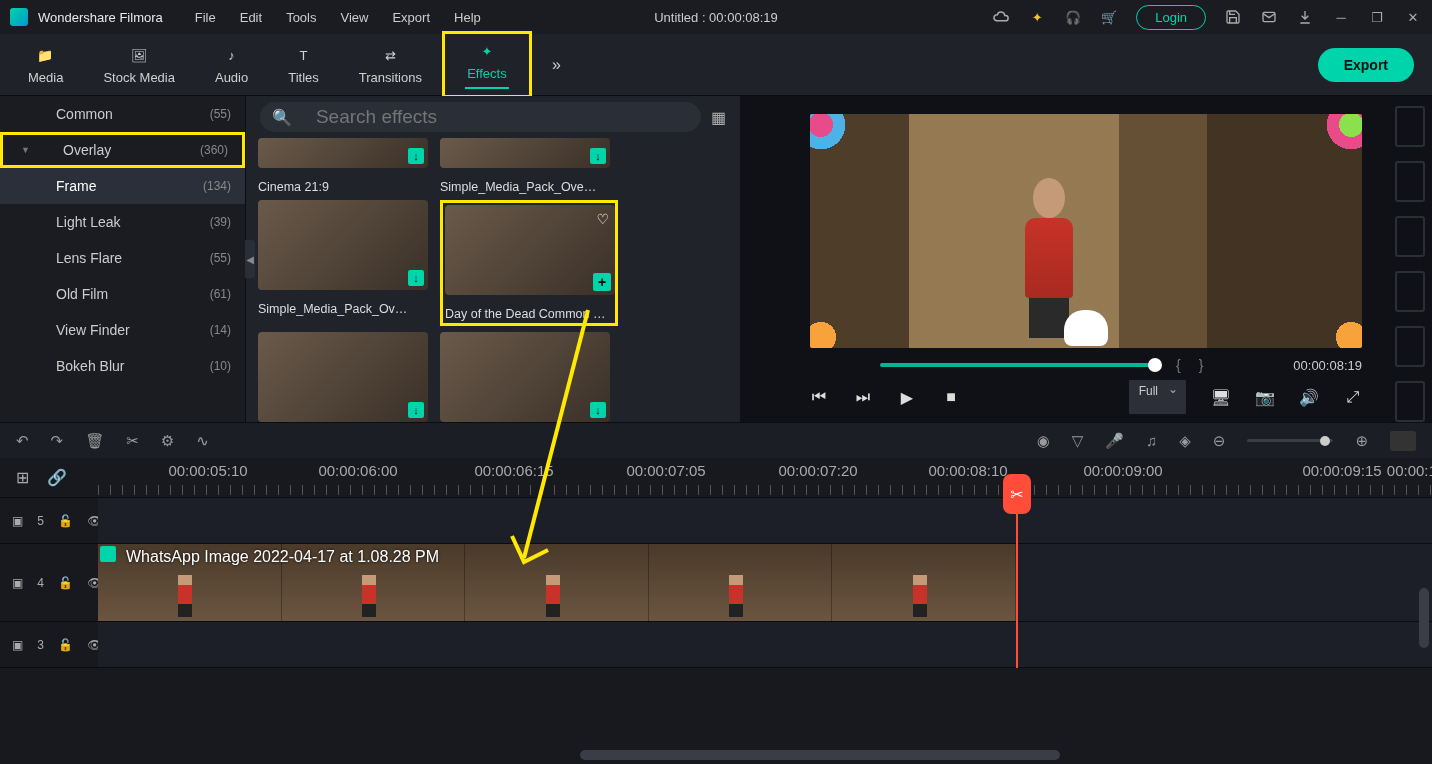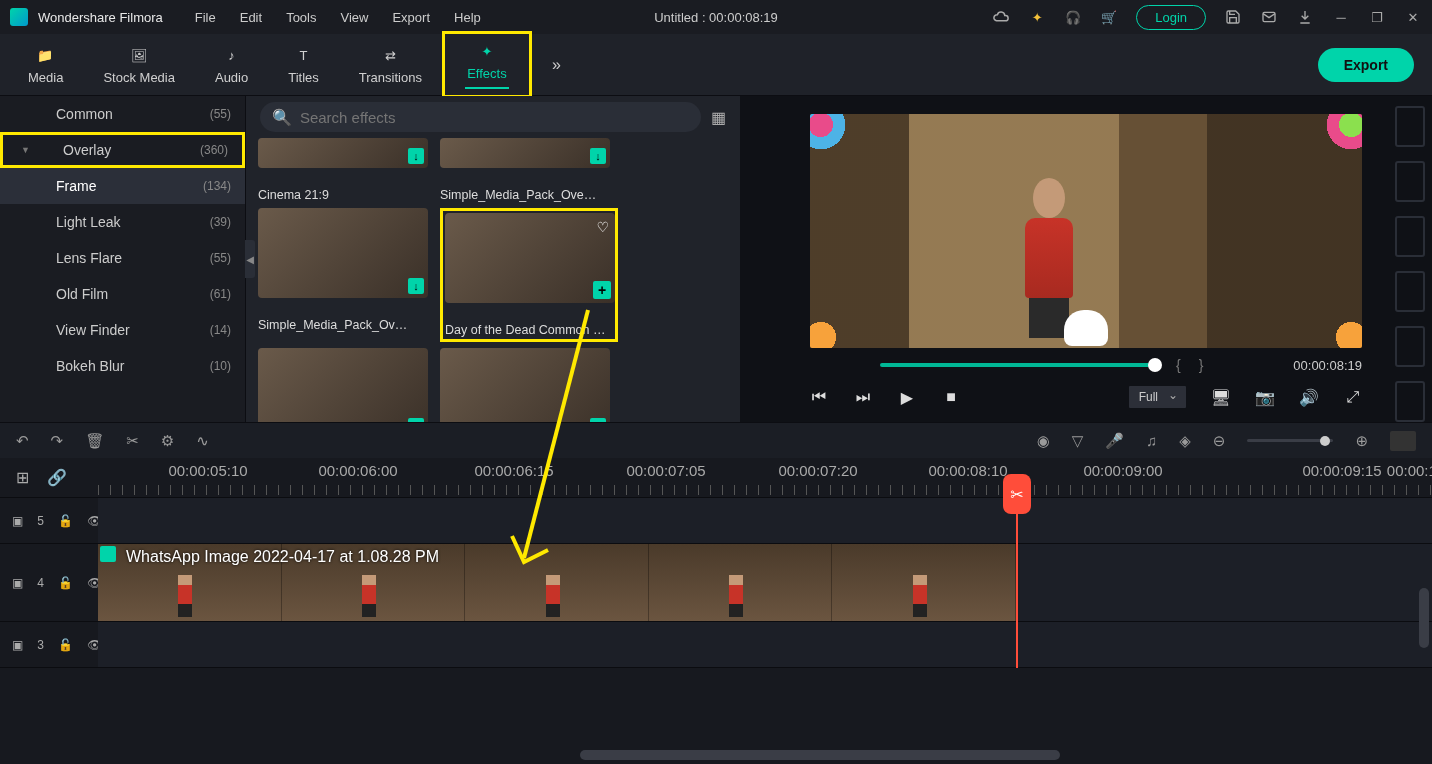--- a/index.html
+++ b/index.html
@@ -24,28 +24,28 @@
 .side-row{display:flex;align-items:center;height:36px;padding:0 14px 0 56px;cursor:pointer;color:#ccc;position:relative}
 .side-row .cnt{margin-left:auto;color:#888;font-size:12px}
 .side-row.cat{padding-left:60px}
 .side-row.cat::before{content:"▶";position:absolute;left:18px;font-size:9px;color:#777;transform:rotate(0)}
 .side-row.cat.open::before{content:"▼"}
 .side-row.boxed{border:3px solid #ffe900}
 .side-row.sel{background:#2b2f39;color:#fff}
 .browser{width:494px;background:#20232a;display:flex;flex-direction:column;position:relative}
 .search-row{height:42px;display:flex;align-items:center;padding:0 14px;gap:10px}
 .search-box{flex:1;display:flex;align-items:center;background:#2a2e37;border-radius:16px;height:30px;padding:0 12px;color:#888}
-.search-box input{background:transparent;border:none;outline:none;color:#fca5a5;margin-left:8px;font-size:15px;width:100%}
+.search-box input{background:transparent;border:none;outline:none;color:#fca5a5;margin-left:24px;font-size:19px;width:100%}
 .grid-ic{color:#aaa;font-size:16px;cursor:pointer}
 .thumbs{flex:1;overflow:hidden;padding:0 12px;position:relative}
 .thumb-row{display:flex;gap:12px;margin-bottom:6px}
 .thumb{width:170px}
 .thumb .pic{width:170px;height:90px;border-radius:4px;background:linear-gradient(135deg,#6a5a4a,#3a3028);position:relative;overflow:hidden}
 .thumb .pic.small{height:30px}
-.thumb .cap{font-size:12.5px;color:#ddd;margin-top:20px;white-space:nowrap;overflow:hidden;text-overflow:ellipsis}
+.thumb .cap{font-size:12.5px;color:#ddd;margin-top:12px;white-space:nowrap;overflow:hidden;text-overflow:ellipsis}
 .thumb.boxed{border:3px solid #ffe900;padding:2px;width:178px}
 .thumb .dl{position:absolute;right:4px;bottom:4px;width:16px;height:16px;background:#00d4aa;border-radius:2px;display:flex;align-items:center;justify-content:center;color:#000;font-size:11px}
 .thumb .heart{position:absolute;right:6px;top:6px;color:#fff;font-size:14px}
 .thumb .add{position:absolute;right:4px;bottom:4px;width:18px;height:18px;background:#00d4aa;border-radius:2px;display:flex;align-items:center;justify-content:center;color:#000;font-size:14px;font-weight:bold}
 .coll-handle{position:absolute;left:-1px;top:50%;transform:translateY(-50%);width:10px;height:38px;background:#2a2e37;display:flex;align-items:center;justify-content:center;color:#888;font-size:10px;cursor:pointer;border-radius:0 3px 3px 0}
 .preview{flex:1;background:#0f1116;display:flex;flex-direction:column;position:relative}
 .video{margin:18px 70px 8px 70px;flex:1;background:#2a2014;border-radius:2px;position:relative;overflow:hidden}
 .corner{position:absolute;width:54px;height:54px}
 .corner.tl{top:0;left:0;background:radial-gradient(circle at 20% 20%,#e94b8a 20%,#4db3e6 20% 40%,transparent 40%)}
 .corner.tr{top:0;right:0;background:radial-gradient(circle at 80% 20%,#8be04e 20%,#e94b8a 20% 40%,transparent 40%)}
@@ -60,21 +60,21 @@
 .right-tools{position:absolute;right:0;top:0;width:44px;height:100%;display:flex;flex-direction:column;gap:14px;padding-top:10px;align-items:center}
 .rt-slot{width:30px;height:48px;border:2px solid #2a2e37;border-radius:3px}
 .seekbar{height:18px;margin:0 70px;position:relative}
 .seek-track{height:4px;background:#00b896;border-radius:2px;position:absolute;top:50%;left:0;right:52px;transform:translateY(-50%)}
 .seek-handle{width:14px;height:14px;background:#fff;border-radius:50%;position:absolute;right:44px;top:50%;transform:translate(-50%,-50%)}
 .braces{position:absolute;right:-8px;top:50%;transform:translateY(-50%);color:#777;font-size:14px;letter-spacing:18px}
 .timecode{color:#ccc;font-size:13px;margin-left:auto}
 .controls{height:38px;margin:4px 70px 6px;display:flex;align-items:center;gap:26px}
 .pc-ic{width:18px;height:18px;display:flex;align-items:center;justify-content:center;color:#ddd;cursor:pointer}
 .controls .spacer{flex:1}
-.res-sel{background:#2c2f38;color:#ccc;padding:4px 28px 4px 10px;border-radius:1px;font-size:12px;position:relative}
+.res-sel{background:#2c2f38;color:#ccc;padding:4px 28px 16px 10px;border-radius:1px;font-size:12px;position:relative}
 .res-sel::after{content:"⌄";position:absolute;right:8px;top:2px;color:#aaa}
 .toolbar{height:36px;background:#1b1e25;display:flex;align-items:center;padding:0 16px;gap:22px;border-top:1px solid #0c0d12}
 .tl-ic{color:#9a9a9a;cursor:pointer;font-size:15px}
 .toolbar .sp{flex:1}
 .zoom-slider{width:86px;height:3px;background:#3a3d46;border-radius:2px;position:relative}
 .zoom-slider .zh{width:10px;height:10px;background:#ccc;border-radius:50%;position:absolute;right:8px;top:50%;transform:translate(50%,-50%)}
 .timeline{background:#17191f;position:relative;height:306px}
 .tl-header{height:40px;display:flex;align-items:center;position:relative;border-bottom:1px solid #0b0c10}
 .tl-left-tools{width:98px;display:flex;align-items:center;gap:18px;padding-left:16px;color:#aaa}
 .ruler{flex:1;height:100%;position:relative;color:#aaa;font-size:15px}

